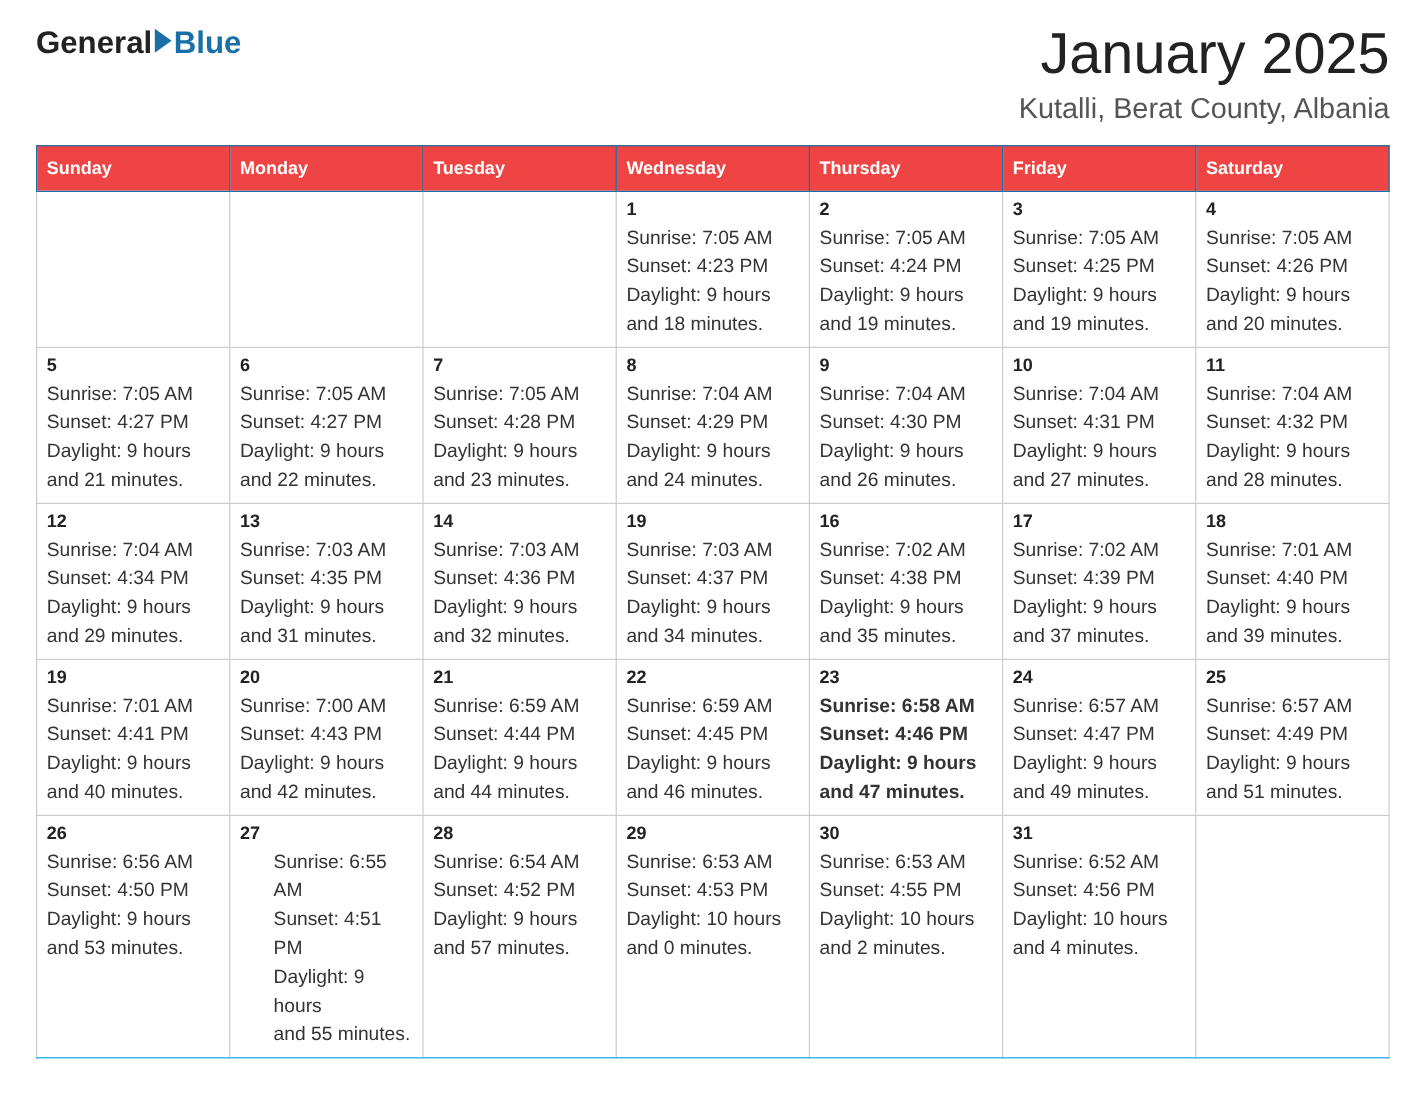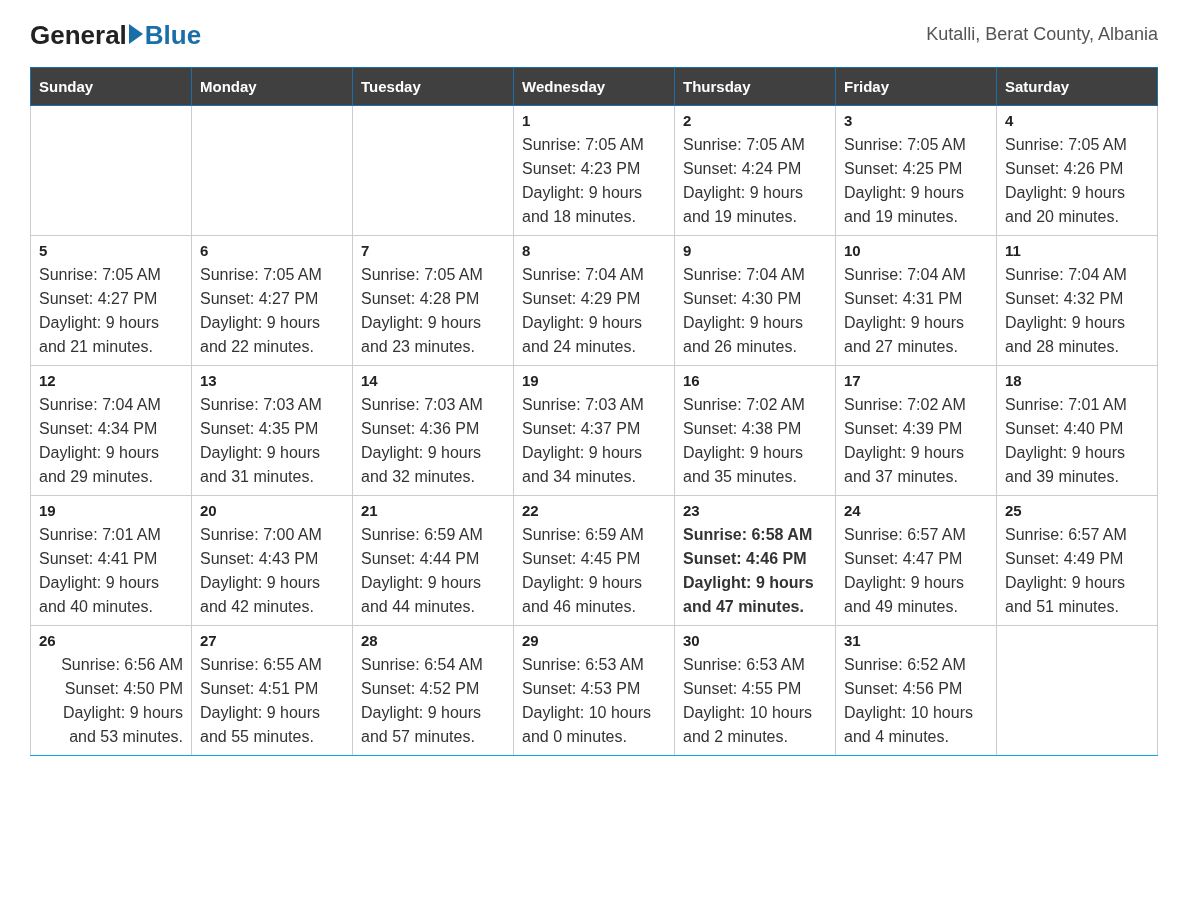--- a/index.html
+++ b/index.html
@@ -49,31 +49,31 @@
     .title-area {
       text-align: right;
     }
     .title-area h1 {
       font-size: 48px;
       font-weight: normal;
       color: #222;
       line-height: 1.1;
     }
     .title-area .subtitle {
-      font-size: 18px;
+      font-size: 24px;
       color: #555;
       margin-top: 4px;
     }
     .calendar {
       width: 100%;
       border-collapse: collapse;
       border: 1px solid #aaa;
     }
     .calendar th {
-      background-color: #404040;
+      background-color: #ef4444;
       color: #fff;
       font-size: 15px;
       font-weight: bold;
       padding: 10px 8px;
       text-align: left;
       border: 1px solid #1a6fa8;
     }
     .calendar td {
       vertical-align: top;
       width: calc(100% / 7);
@@ -105,20 +105,21 @@
 
 <div class="header-area">
   <div class="logo-wrapper">
     <div class="logo-line1">
       <span class="logo-text-general">General</span>
       <span class="logo-arrow"></span>
     </div>
     <div class="logo-line2">Blue</div>
   </div>
   <div class="title-area">
+    <h1>January 2025</h1>
     <div class="subtitle">Kutalli, Berat County, Albania</div>
   </div>
 </div>
 
 <table class="calendar">
   <thead>
     <tr>
       <th>Sunday</th>
       <th>Monday</th>
       <th>Tuesday</th>
@@ -311,28 +312,28 @@
           <div class="day-num">25</div>
           <div class="day-info" style="white-space: pre-line;">Sunrise: 6:57 AM
 Sunset: 4:49 PM
 Daylight: 9 hours
 and 51 minutes.</div>
         </td>
       </tr>
       <tr>
         <td>
           <div class="day-num">26</div>
-          <div class="day-info" style="white-space: pre-line; text-align: right;">Sunrise: 6:56 AM
+          <div class="day-info" style="white-space: pre-line;">Sunrise: 6:56 AM
 Sunset: 4:50 PM
 Daylight: 9 hours
 and 53 minutes.</div>
         </td>
         <td>
           <div class="day-num">27</div>
-          <div class="day-info" style="white-space: pre-line;">Sunrise: 6:55 AM
+          <div class="day-info" style="white-space: pre-line; margin-left: 28px;">Sunrise: 6:55 AM
 Sunset: 4:51 PM
 Daylight: 9 hours
 and 55 minutes.</div>
         </td>
         <td>
           <div class="day-num">28</div>
           <div class="day-info" style="white-space: pre-line;">Sunrise: 6:54 AM
 Sunset: 4:52 PM
 Daylight: 9 hours
 and 57 minutes.</div>

